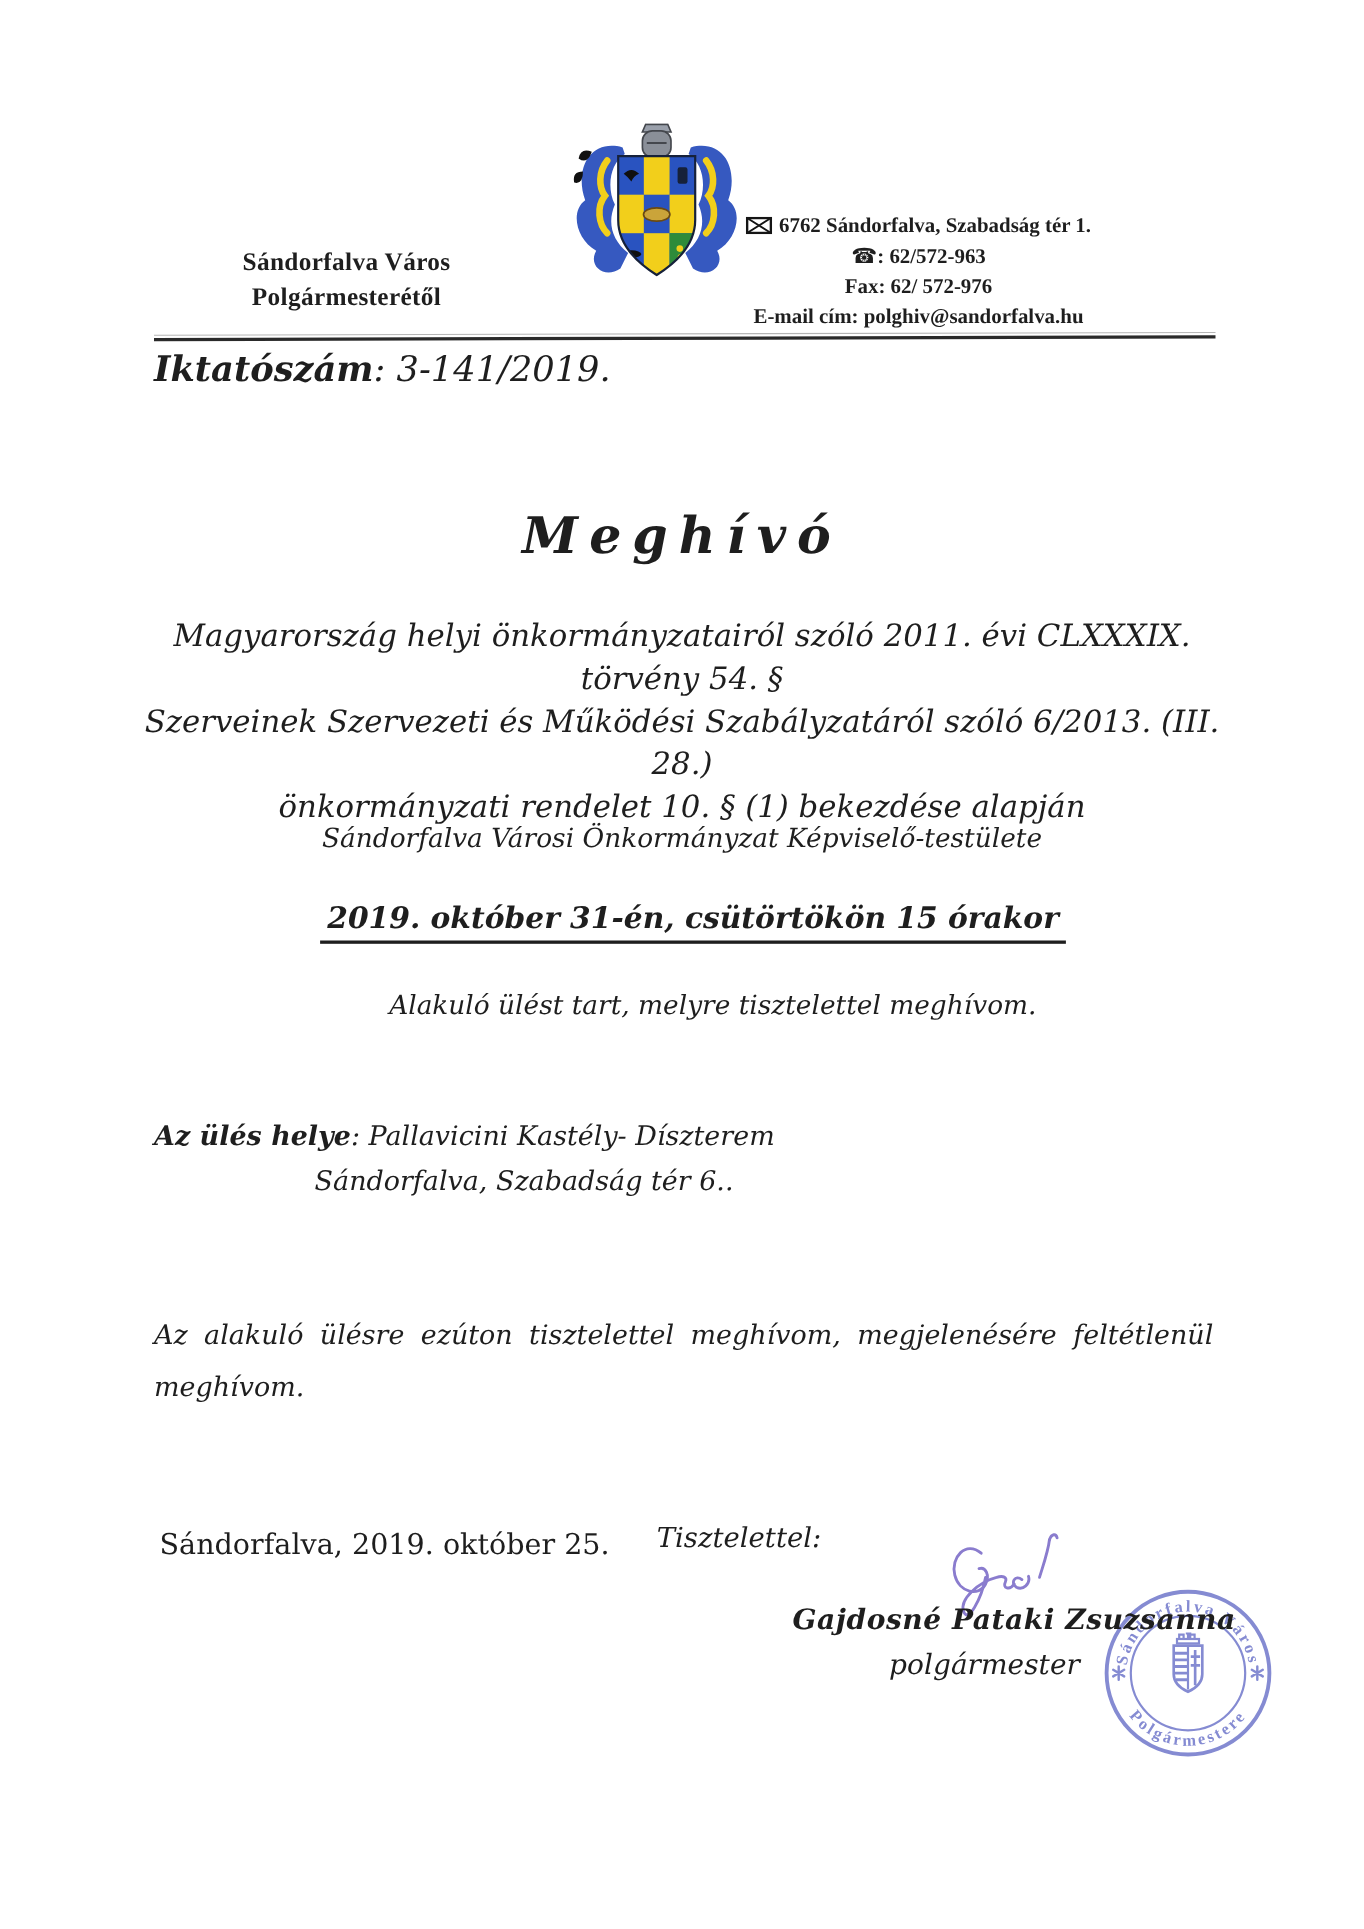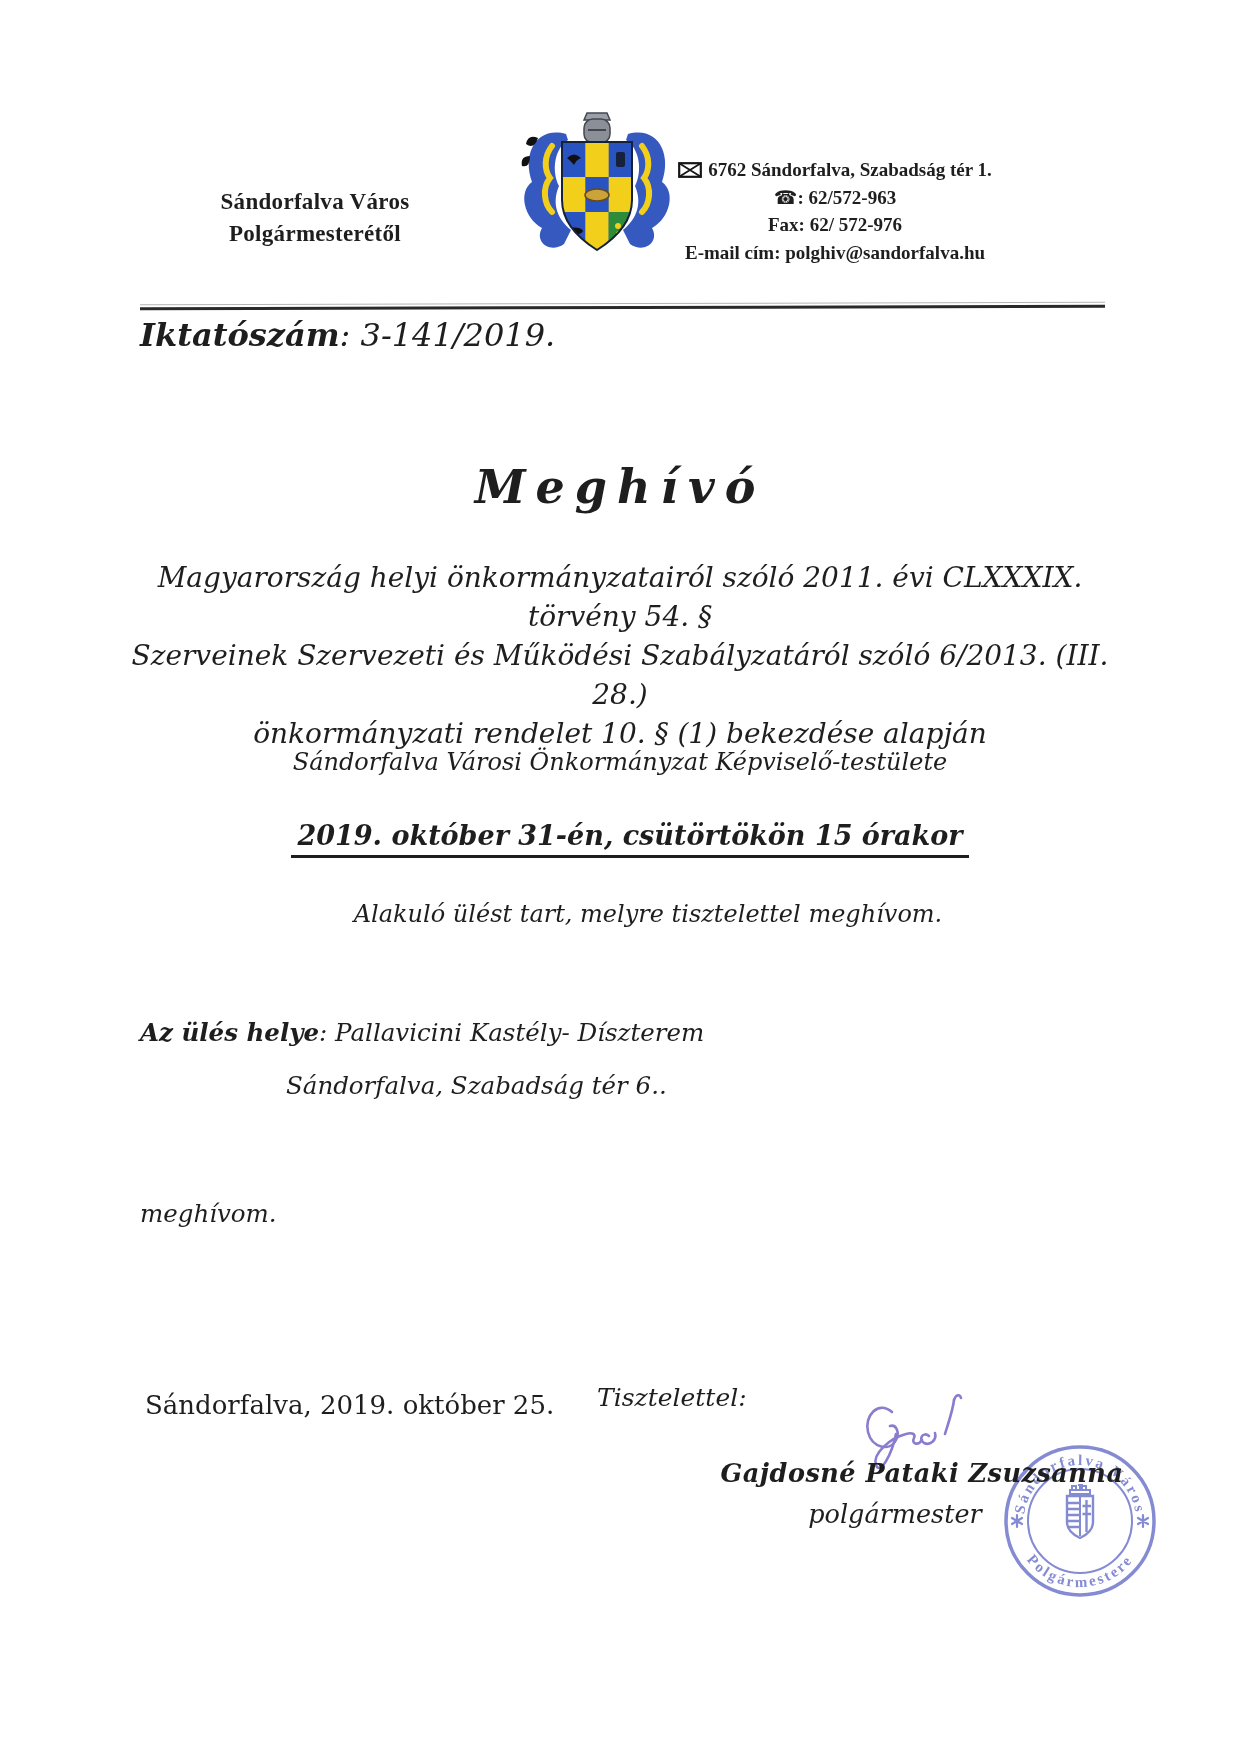--- a/index.html
+++ b/index.html
@@ -2,42 +2,42 @@
 <html><head>
 <meta charset="utf-8">
 <style>
   html,body{margin:0;padding:0;background:#e8e8e8;}
   .page{
     position:relative;width:1240px;height:1754px;margin:0 auto;
     background:#ffffff;color:#1e1e1e;overflow:hidden;
     font-family:"DejaVu Serif",serif;
   }
   .abs{position:absolute;}
-  .boldserif{font-family:"Liberation Serif",serif;font-weight:bold;}
+  .boldserif{font-family:"Liberation Serif",serif;font-weight:bold;margin-top:36px;}
   .it{font-style:italic;}
   .b{font-weight:bold;}
   
   .sender{left:190px;top:186px;width:250px;text-align:center;font-size:23px;line-height:32px;letter-spacing:.3px;}
   .contact{left:640px;top:156px;width:390px;text-align:center;font-size:19px;line-height:27.5px;}
   .contact .row{white-space:nowrap;}
   .envelope{display:inline-block;vertical-align:-2px;margin-right:6px;}
   .phone-glyph{font-family:"DejaVu Sans",sans-serif;font-style:normal;font-weight:bold;}
   
   .rule-shadow{left:140px;top:303px;width:965px;height:1px;background:#b5b5b5;transform:rotate(-0.15deg);}
   .rule{left:140px;top:306px;width:965px;height:3px;background:#2a2a2a;transform:rotate(-0.15deg);}
   .reference{left:140px;top:316px;font-size:32px;}
   
   .doc-title{left:0;top:460px;width:100%;text-align:center;font-size:46px;font-weight:bold;font-style:italic;letter-spacing:10px;}
   .legal{left:125px;top:558px;width:990px;text-align:center;font-style:italic;font-size:28px;line-height:39px;}
   .council{left:0;top:748px;width:100%;text-align:center;font-style:italic;font-size:24px;}
   .datetime-wrap{left:0;top:820px;width:100%;text-align:center;}
   .datetime{display:inline-block;font-style:italic;font-weight:bold;font-size:27px;border-bottom:3px solid #1e1e1e;padding:0 6px 4px 6px;margin-left:20px;}
   .meeting{left:0;top:900px;width:100%;text-align:center;font-style:italic;font-size:24px;padding-left:28px;}
   .location{left:140px;top:1012px;font-style:italic;font-size:24.5px;line-height:41px;}
-  .location .indent{margin-left:146px;margin-top:12px;}
+  .location .indent{margin-left:146px;}
   .closing{left:140px;top:1190px;width:963px;font-style:italic;font-size:24.5px;line-height:47px;}
   .justify-line{text-align:justify;text-align-last:justify;}
   .dateline{left:145px;top:1390px;font-size:26px;}
   .salutation{left:597px;top:1383px;font-style:italic;font-size:25px;}
   .sig-name{left:712px;top:1458px;width:420px;text-align:center;font-weight:bold;font-style:italic;font-size:25.5px;z-index:3;letter-spacing:.5px;}
   .sig-role{left:685px;top:1499px;width:420px;text-align:center;font-style:italic;font-size:25.5px;z-index:3;}
   .sig-scrawl{left:856px;top:1388px;z-index:2;}
   .stamp{left:1002px;top:1443px;z-index:1;opacity:.92;}
   .stamp-text{font-family:"Liberation Serif",serif;font-weight:bold;letter-spacing:2.5px;fill:#7b82cf;}
   .arms{left:508px;top:112px;}
@@ -127,20 +127,21 @@
   <div class="abs meeting">Alakuló ülést tart, melyre tisztelettel meghívom.</div>
 
   <div class="abs location">
     <div>
       <span class="b">Az ülés helye</span><span>: Pallavicini Kastély- Díszterem</span>
     </div>
     <div class="indent">Sándorfalva, Szabadság tér 6..</div>
   </div>
 
   <div class="abs closing">
+    <div class="justify-line">Az alakuló ülésre ezúton tisztelettel meghívom, megjelenésére feltétlenül</div>
     <div>meghívom.</div>
   </div>
 
   <div class="abs dateline">Sándorfalva, 2019. október 25.</div>
 
   <div class="abs salutation">Tisztelettel:</div>
 
   <svg class="abs sig-scrawl" width="130" height="96" viewBox="0 0 130 96" aria-hidden="true">
     <g fill="none" stroke="#8a7cce" stroke-width="2.6" stroke-linecap="round">
       <path d="M36,24 C22,12 8,28 12,44 C16,60 34,64 40,52 C44,44 40,36 34,38"></path>

